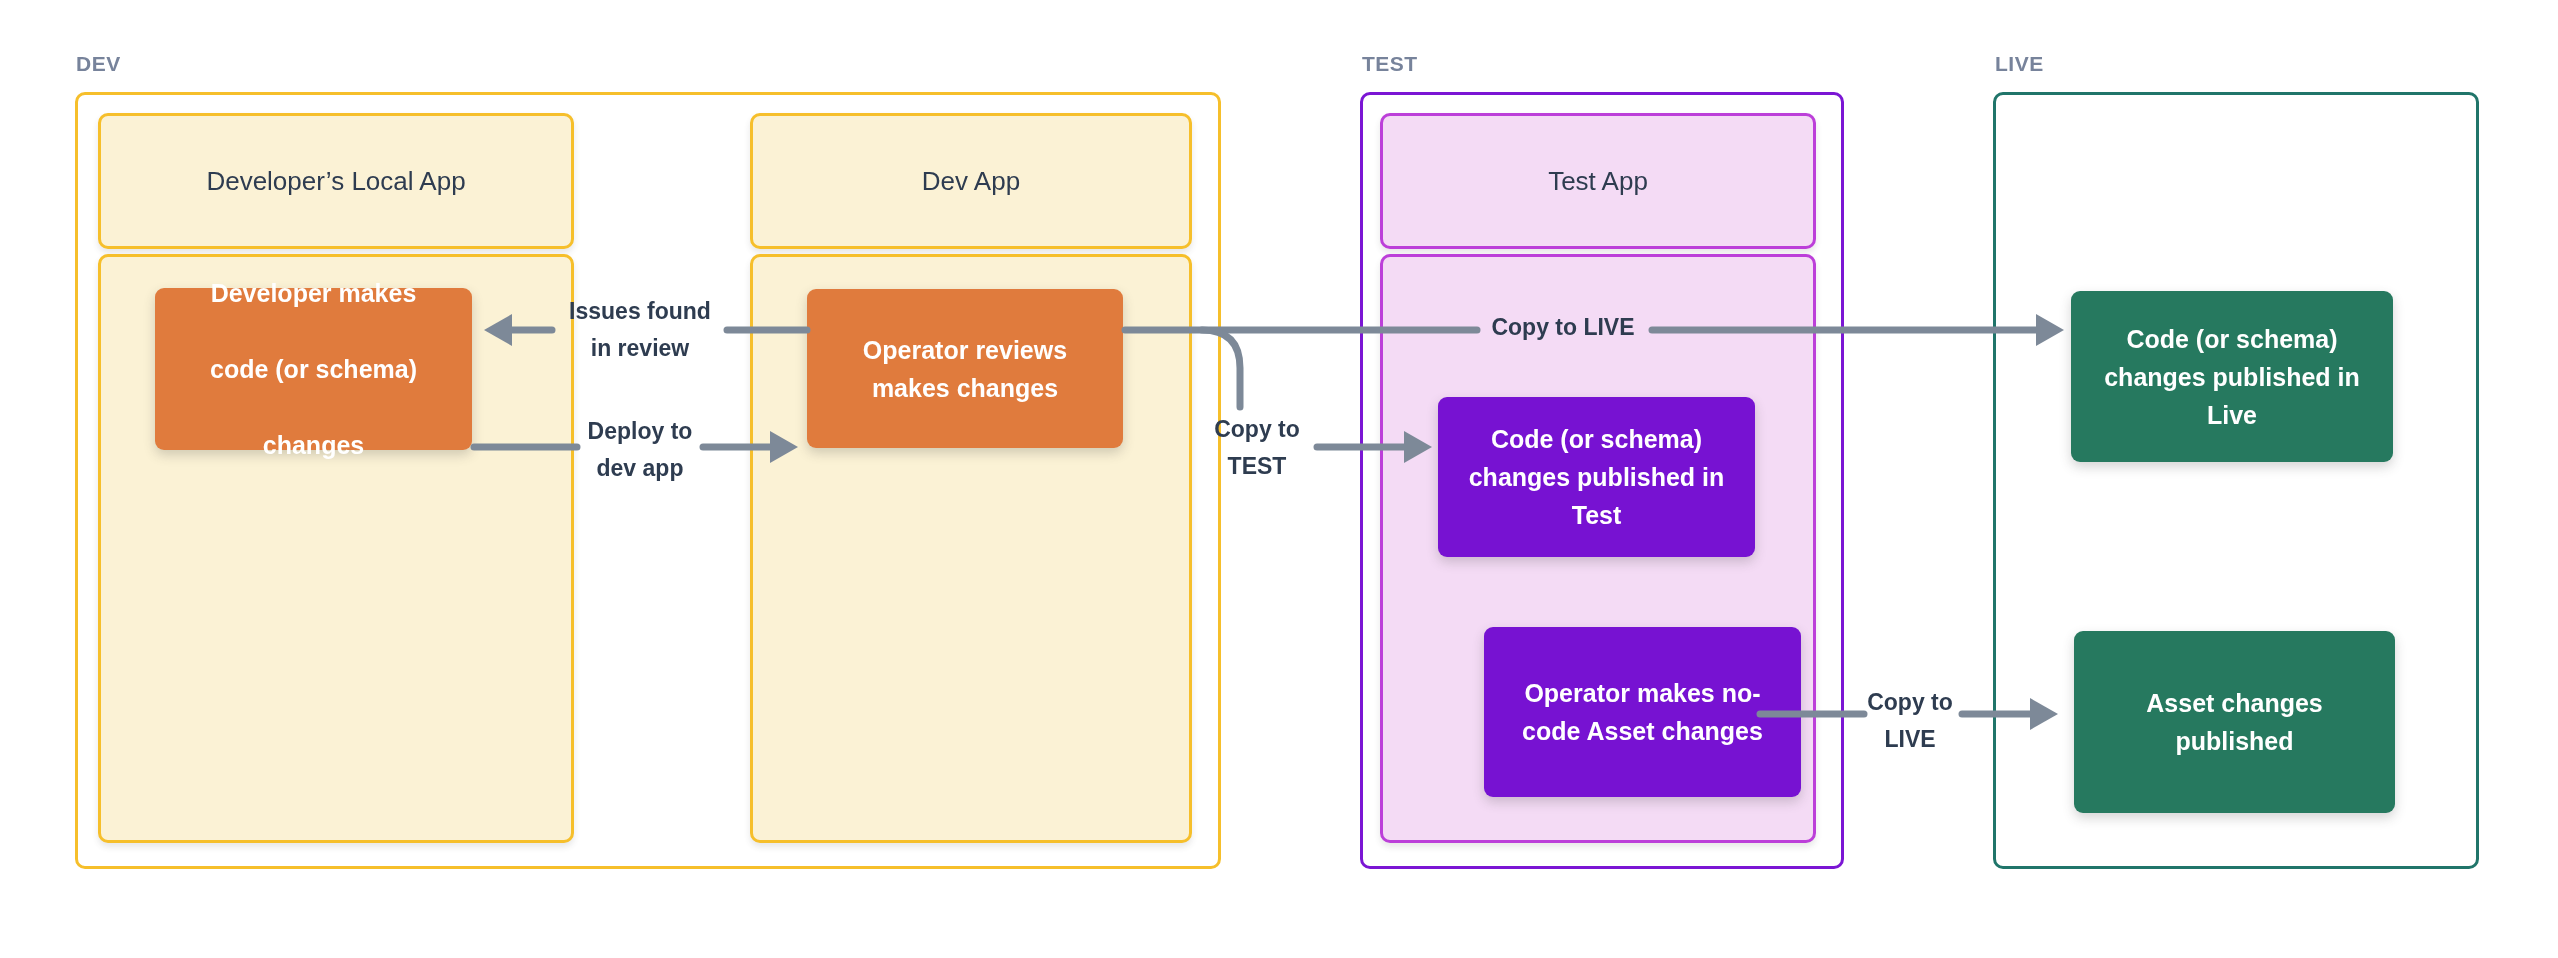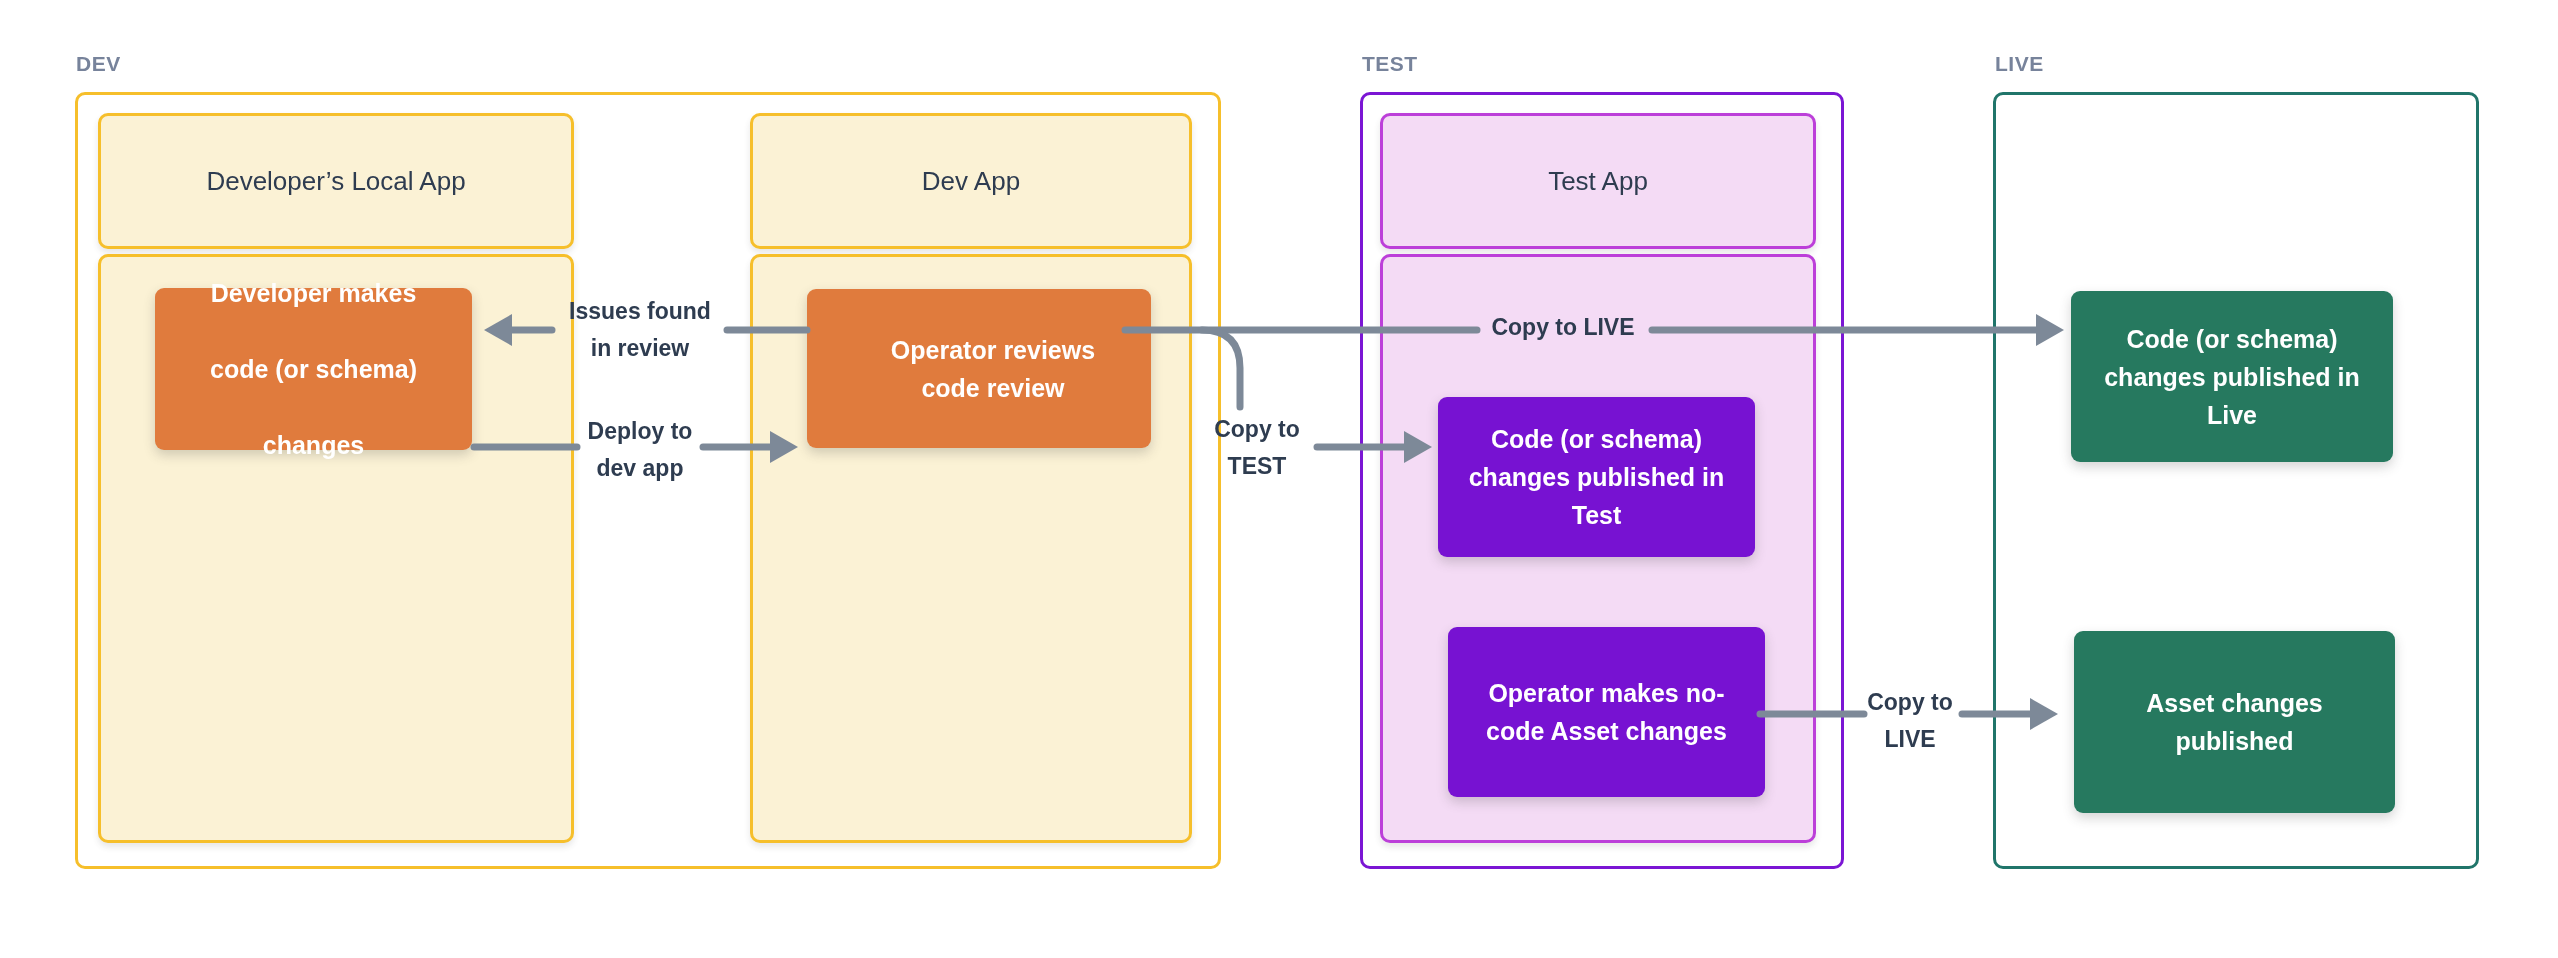--- a/index.html
+++ b/index.html
@@ -79,32 +79,32 @@
     <div class="ctr-body"></div>
   </div>
 
 
   <div class="node orange" style="left:155px; top:288px; width:317px; height:162px;gap:38px;">
     <span>Developer makes</span>
     <span>code (or schema)</span>
     <span>changes</span>
   </div>
 
-  <div class="node orange" style="left:807px; top:289px; width:316px; height:159px;padding-left:28px;">
+  <div class="node orange" style="left:807px; top:289px; width:316px; height:159px;">
     <span>Operator reviews</span>
-    <span>code review</span>
+    <span>makes changes</span>
   </div>
 
   <div class="node violet" style="left:1438px; top:397px; width:317px; height:160px;">
     <span>Code (or schema)</span>
     <span>changes published in</span>
     <span>Test</span>
   </div>
 
-  <div class="node violet" style="left:1448px; top:627px; width:317px; height:170px;">
+  <div class="node violet" style="left:1484px; top:627px; width:317px; height:170px;">
     <span>Operator makes no-</span>
     <span>code Asset changes</span>
   </div>
 
   <div class="node green" style="left:2071px; top:291px; width:322px; height:171px;">
     <span>Code (or schema)</span>
     <span>changes published in</span>
     <span>Live</span>
   </div>
 

